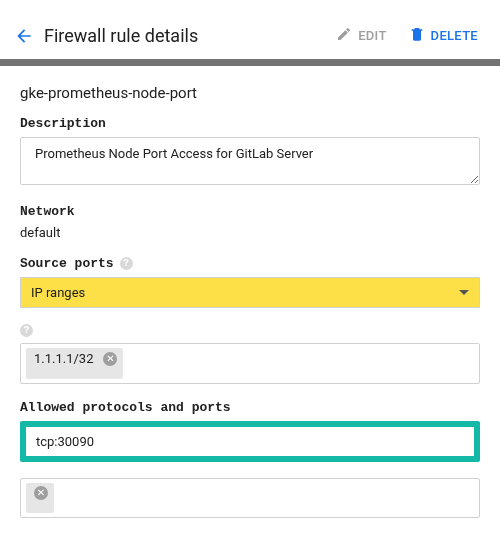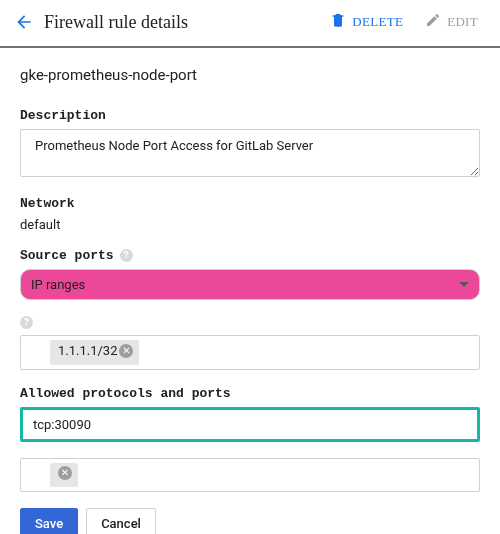--- a/index.html
+++ b/index.html
@@ -7,24 +7,23 @@
   body {
     font-family: Roboto, "Helvetica Neue", Arial, sans-serif;
     font-size: 13px;
     color: #212121;
     width: 500px;
     background:#fff;
   }
   .header {
     display:flex;
     align-items:center;
-    padding: 8px 16px 10px 14px;
-    border-bottom:2px solid #737373;
+    padding: 22px 16px 10px 14px;
+    border-bottom:7px solid #737373;
     gap:10px;
-    font-family:Liberation Serif, serif;
   }
   .back-arrow svg { display:block; }
   .page-title {
     font-size:18px;
     font-weight:400;
     color:#212121;
     flex:1;
   }
   .hdr-btn {
     display:flex;
@@ -35,21 +34,21 @@
     letter-spacing:0.3px;
     cursor:pointer;
     padding:4px 6px;
   }
   .hdr-btn.edit { color:#9e9e9e; }
   .hdr-btn.delete { color:#1a73e8; }
   .content { padding: 18px 20px 20px 20px; }
   .rule-name {
     font-size:15px;
     color:#212121;
-    margin-bottom:24px;
+    margin-bottom:14px;
   }
   .field { margin-bottom:16px; }
   .label {
     font-size:13px;
     font-weight:700;
     color:#212121;
     margin-bottom:6px;
     display:flex;
     align-items:center;
     gap:6px;
@@ -69,26 +68,26 @@
     font-family:inherit;
     font-size:13px;
     resize: both;
     height:48px;
     color:#212121;
   }
   .static-val { font-size:13px; color:#212121; margin-top:2px; }
   .select {
     width:100%;
     border:1px solid #d0d0d0;
-    border-radius:10px;
+    border-radius:1px;
     padding:7px 10px;
     display:flex;
     align-items:center;
     justify-content:space-between;
-    background:#ec4899;
+    background:#fde047;
     cursor:pointer;
   }
   .select .caret {
     width:0;height:0;
     border-left:5px solid transparent;
     border-right:5px solid transparent;
     border-top:5px solid #555;
   }
   .chipbox {
     width:100%;
@@ -98,38 +97,37 @@
     background:#fff;
     min-height:32px;
     display:flex;
     flex-wrap:wrap;
     gap:4px;
     align-items:center;
   }
   .chip {
     background:#e6e6e6;
     border-radius:2px;
-    padding:3px 6px 7px 8px;
-    font-size:13px;
-    color:#212121;
-    display:flex;
-    align-items:center;
-    gap:2px;
-    margin-left:24px;
+    padding:3px 6px 13px 8px;
+    font-size:13px;
+    color:#212121;
+    display:flex;
+    align-items:center;
+    gap:10px;
   }
   .chip .x {
     width:14px;height:14px;border-radius:50%;
     background:#9e9e9e;color:#fff;
     display:inline-flex;align-items:center;justify-content:center;
     font-size:10px;line-height:1;
     cursor:pointer;
   }
   .textinput {
     width:100%;
-    border:3px solid #14b8a6;
+    border:6px solid #14b8a6;
     border-radius:2px;
     padding:7px 10px;
     font-family:inherit;
     font-size:13px;
     color:#212121;
   }
   .actions { display:flex; gap:8px; margin-top:14px; }
   .btn {
     font-size:13px;
     padding:7px 14px;
@@ -147,36 +145,36 @@
 </head>
 <body>
 
 <div class="header">
   <span class="back-arrow">
     <svg width="20" height="20" viewBox="0 0 24 24">
         <path fill="#1a73e8" d="M20 11H7.83l5.59-5.59L12 4l-8 8 8 8 1.41-1.41L7.83 13H20z"></path>
       </svg>
   </span>
   <div class="page-title">Firewall rule details</div>
+  <div class="hdr-btn edit">
+    <span>
+      <svg width="16" height="16" viewBox="0 0 24 24">
+          <path fill="#9e9e9e" d="M3 17.25V21h3.75L17.81 9.94l-3.75-3.75L3 17.25zM20.71 7.04a1 1 0 0 0 0-1.41l-2.34-2.34a1 1 0 0 0-1.41 0l-1.83 1.83 3.75 3.75 1.83-1.83z"></path>
+        </svg>
+    </span>
+    <span>EDIT</span>
+  </div>
   <div class="hdr-btn delete">
     <span>
       <svg width="16" height="16" viewBox="0 0 24 24">
           <path fill="#1a73e8" d="M6 7h12v13a2 2 0 0 1-2 2H8a2 2 0 0 1-2-2V7zm3-4h6l1 2h4v2H4V5h4l1-2z"></path>
         </svg>
     </span>
     <span>DELETE</span>
   </div>
-  <div class="hdr-btn edit">
-    <span>
-      <svg width="16" height="16" viewBox="0 0 24 24">
-          <path fill="#9e9e9e" d="M3 17.25V21h3.75L17.81 9.94l-3.75-3.75L3 17.25zM20.71 7.04a1 1 0 0 0 0-1.41l-2.34-2.34a1 1 0 0 0-1.41 0l-1.83 1.83 3.75 3.75 1.83-1.83z"></path>
-        </svg>
-    </span>
-    <span>EDIT</span>
-  </div>
 </div>
 
 <div class="content">
 
   <div class="rule-name">gke-prometheus-node-port</div>
 
   <div class="field">
     <div class="label">Description</div>
     <textarea class="textarea" style="">Prometheus Node Port Access for GitLab Server</textarea>
   </div>

